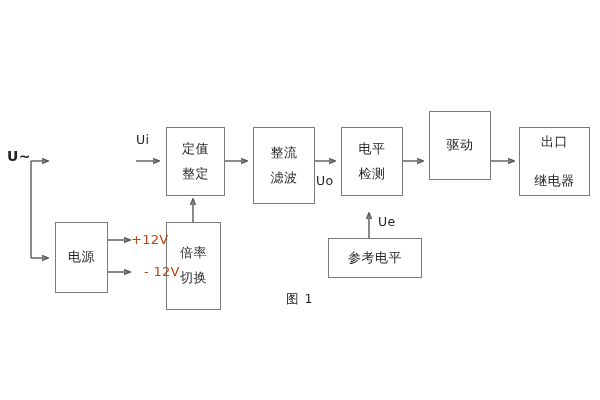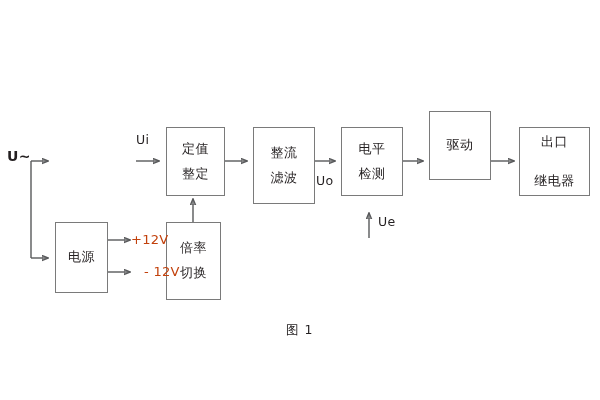--- a/index.html
+++ b/index.html
@@ -43,21 +43,20 @@
     color: #231f20;
     white-space: nowrap;
     letter-spacing: 0.3px;
   }
   .caption {
     position: absolute;
     font-size: 12.5px;
     color: #231f20;
     white-space: nowrap;
     letter-spacing: 1px;
-    margin-top: 31px;
   }
   .u-in {
     position: absolute;
     font-size: 14px;
     font-weight: bold;
     color: #231f20;
     letter-spacing: 0.5px;
     white-space: nowrap;
   }
   .rail-label {
@@ -139,25 +138,28 @@
 
   <div class="box" style="left:519px; top:127px; width:71px; height:69px;gap:14px;">
     <span class="ln">出口</span>
     <span class="ln">继电器</span>
   </div>
 
   <div class="box" style="left:55px; top:222px; width:53px; height:71px;">
     <span class="ln">电源</span>
   </div>
 
-  <div class="box" style="left:166px; top:222px; width:55px; height:78px;">
+  <div class="box" style="left:166px; top:222px; width:55px; height:88px;">
     <span class="ln">倍率</span>
     <span class="ln">切换</span>
   </div>
 
+  <div class="box" style="left:328px; top:238px; width:94px; height:40px;">
+    <span class="ln">参考电平</span>
+  </div>
 
   <div class="sig-label" style="left:136px; top:132px;">Ui</div>
   <div class="sig-label" style="left:316px; top:132px;margin-top:41px;">Uo</div>
   <div class="sig-label" style="left:378px; top:214px;">Ue</div>
 
   <div class="rail-label" style="left:131px; top:232px;">+12V</div>
   <div class="rail-label" style="left:144px; top:264px;">- 12V</div>
 
   <div class="caption" style="left:286px; top:291px;">图 1</div>
 

